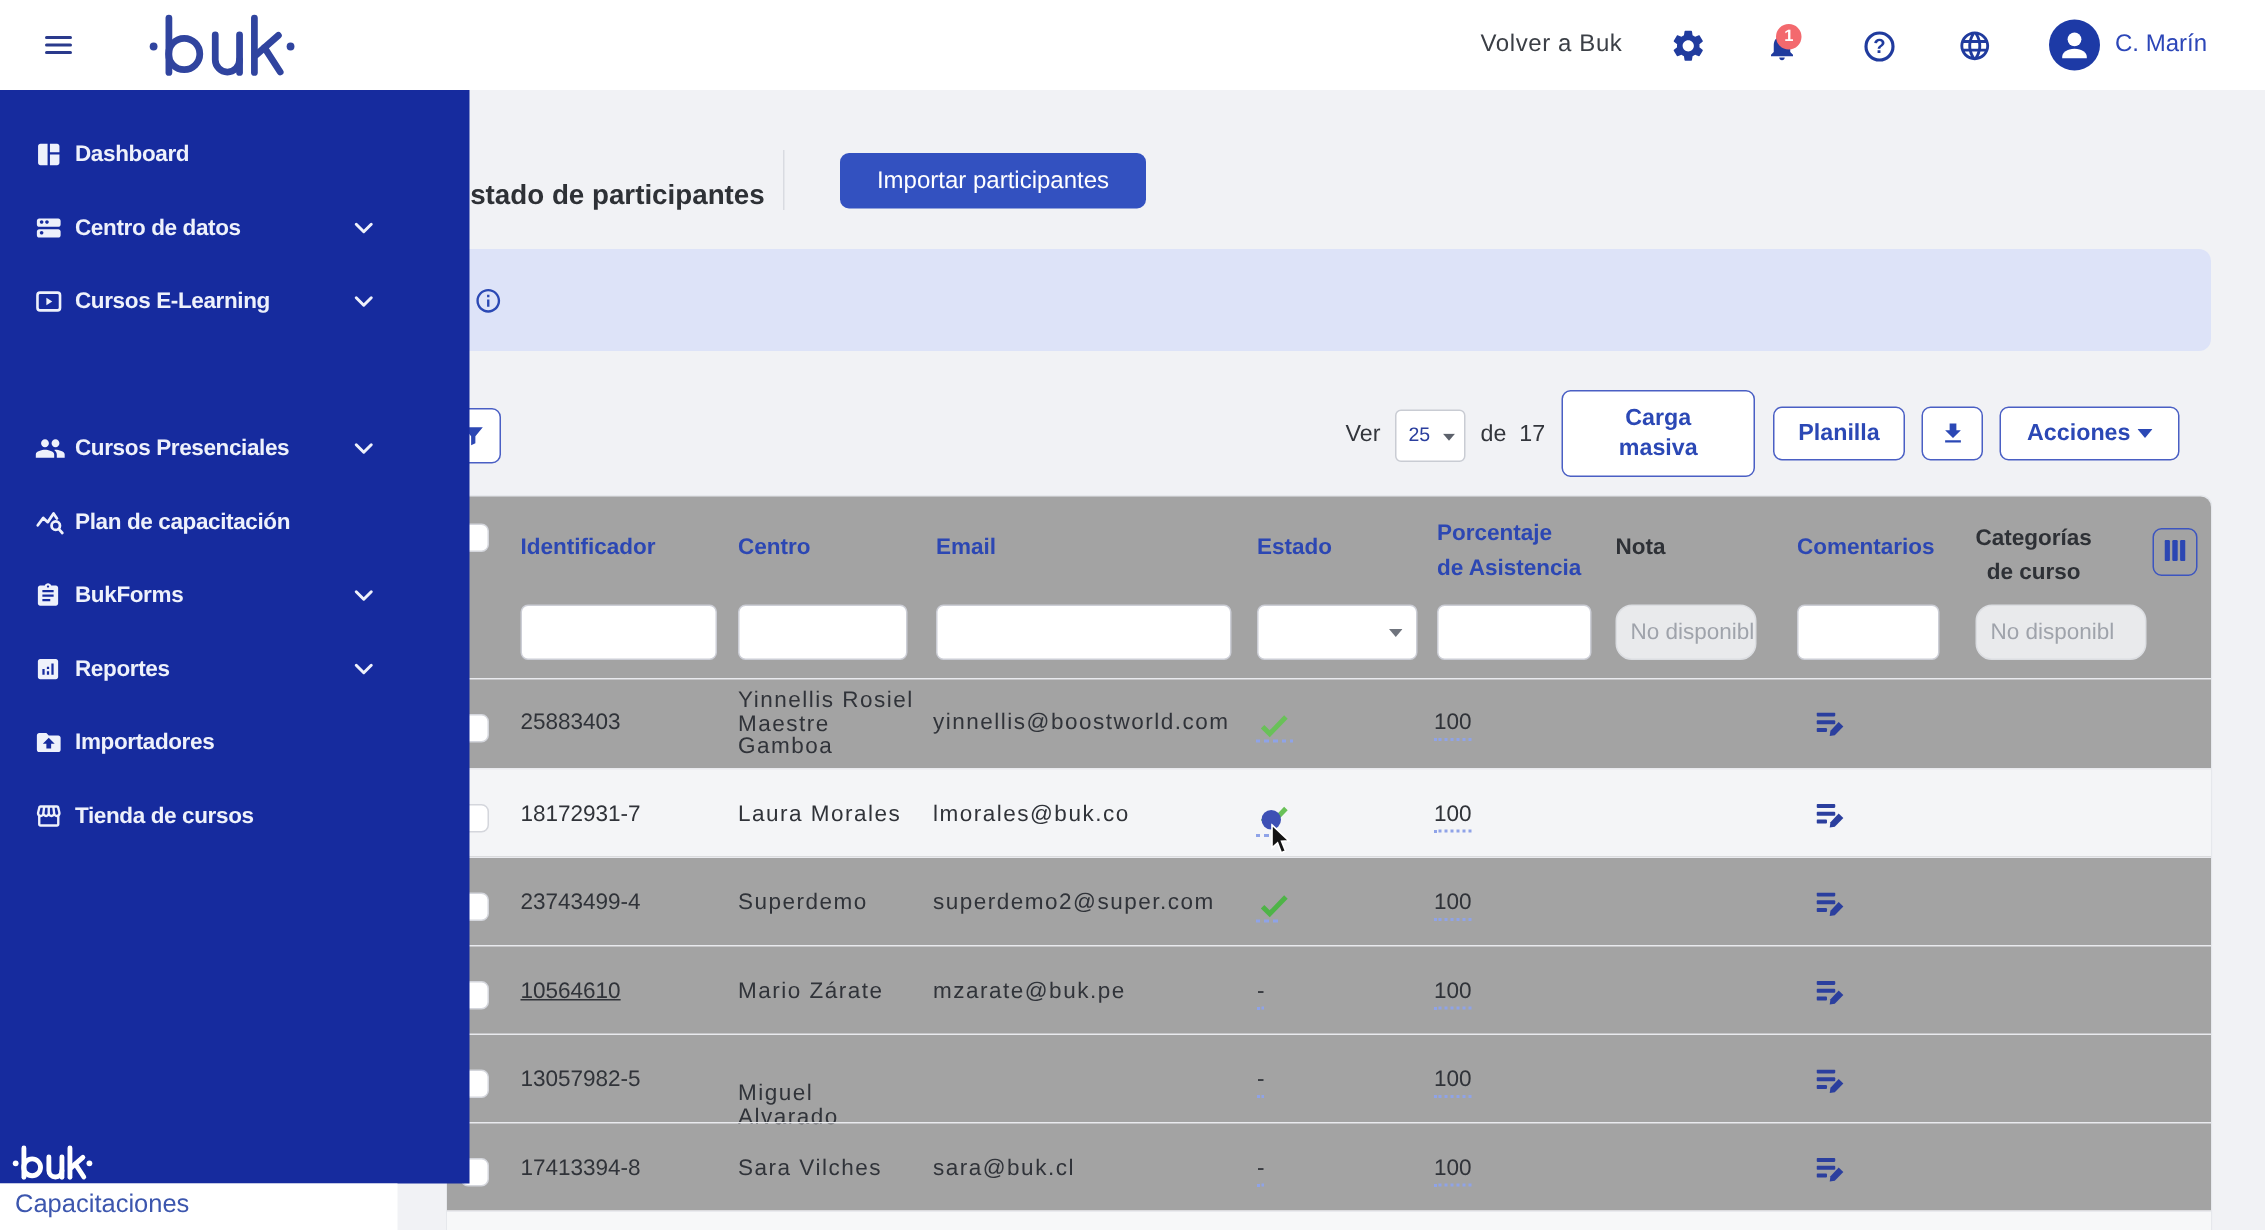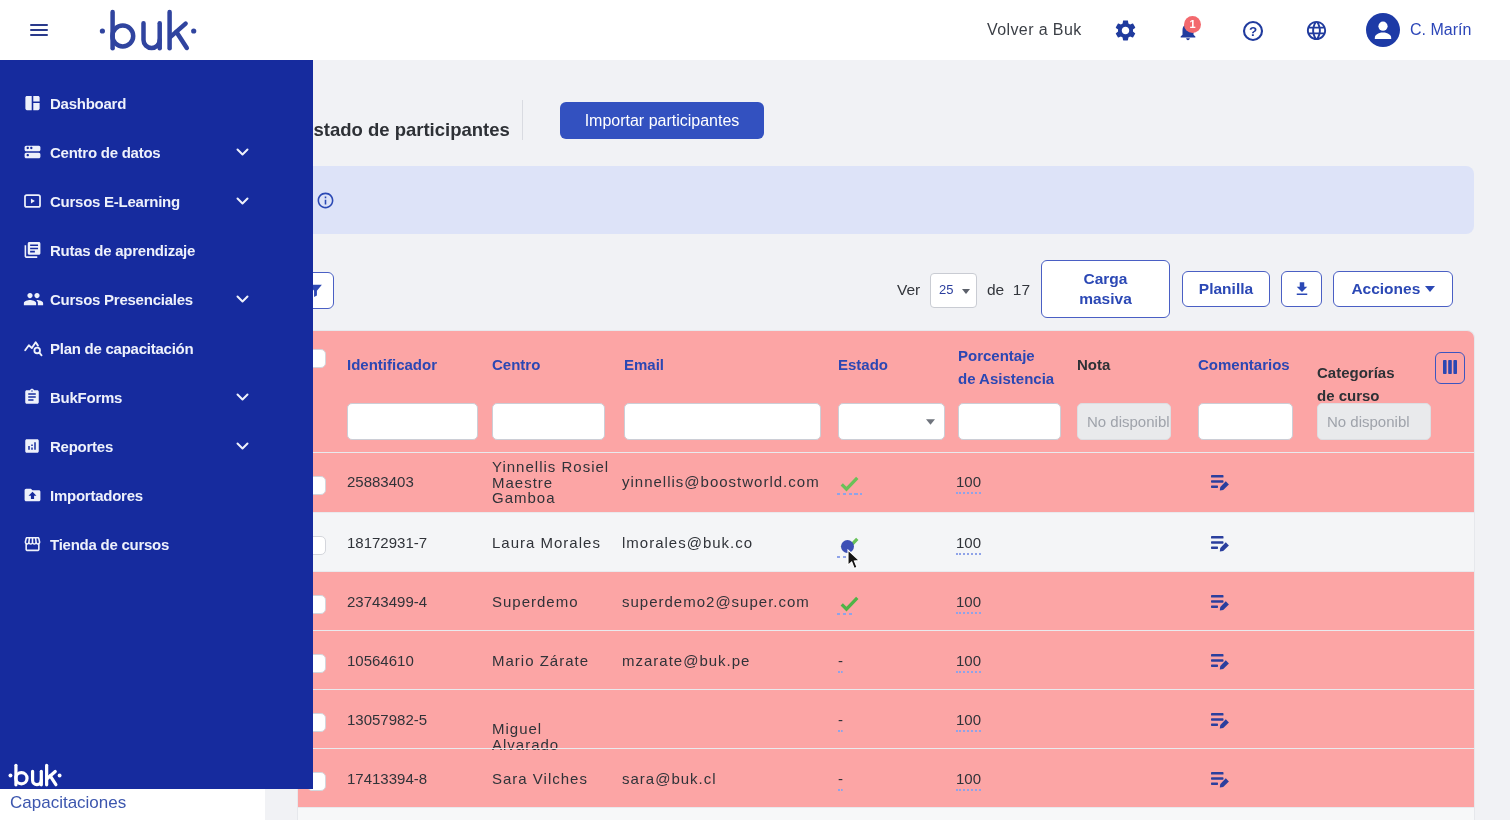--- a/index.html
+++ b/index.html
@@ -38,25 +38,25 @@
   #lbl-ver { position:absolute; left:897px; top:281px; font-size:15.5px; color:#33363c; }
   #sel-25 { position:absolute; left:930px; top:273px; width:47px; height:35px; background:#fff; border:1px solid #c9ccd3; border-radius:4px; font-size:13px; color:#2b3f9e; }
   #sel-25 .n { position:absolute; left:8px; top:8px; }
   #lbl-de { position:absolute; left:987px; top:281px; font-size:15.5px; color:#33363c; }
   #btn-carga { left:1041px; top:260px; width:129px; height:58px; line-height:20px; text-align:center; }
   #btn-planilla { left:1182px; top:271px; width:88px; height:36px; }
   #btn-down { left:1281px; top:271px; width:41px; height:36px; }
   #btn-acciones { left:1333px; top:271px; width:120px; height:36px; }
 
   
-  #card { position:absolute; left:297px; top:330px; width:1178px; height:490px; background:#fca5a5; border-radius:8px 8px 0 0; border:1px solid #e6e8ec; border-bottom:none; }
+  #card { position:absolute; left:297px; top:330px; width:1178px; height:490px; background:#a3a3a3; border-radius:8px 8px 0 0; border:1px solid #e6e8ec; border-bottom:none; }
   .hcell { position:absolute; font-size:15px; font-weight:700; color:#2c47b3; }
   .hcell.dark { color:#2e3136; }
   .finput { position:absolute; top:72px; height:37px; border:1px solid #ccced6; border-radius:5px; background:#fff; }
-  .finput.dis { background:#e9eaec; border-color:#dcdee2; color:#9fa3ab; font-size:15px; line-height:35px; padding-left:9px; overflow:hidden; white-space:nowrap; }
+  .finput.dis { background:#e9eaec; border-color:#dcdee2; color:#9fa3ab; font-size:15px; line-height:35px; padding-left:9px; overflow:hidden; white-space:nowrap;border-radius:11px; }
   .chk { position:absolute; width:19px; height:19px; border:1.5px solid #d4d6dc; border-radius:5px; background:#fff; }
   .row { position:absolute; left:0; width:1176px; border-top:1px solid #e9eaee; }
   .cell { position:absolute; font-size:15px; color:#303339; line-height:19px; }
   .w { letter-spacing:1px; }
   .dotted { border-bottom:2px dotted #8fa3e8; padding-bottom:1px; }
   .dash { position:absolute; height:2px; background:repeating-linear-gradient(90deg,#8fa3e8 0 3.2px,transparent 3.2px 5.8px); }
 </style>
 </head>
 <body>
 
@@ -127,26 +127,20 @@
   <div class="mitem" style="top:116px;">
     <svg class="ic" width="19" height="19" viewBox="0 0 24 24" fill="none" stroke="#eef1fb" stroke-width="2.2">
         <rect x="2.5" y="4.5" width="19" height="15" rx="2.2"></rect>
         <path d="M10 8.8l5 3.2-5 3.2z" fill="#eef1fb" stroke="none"></path>
       </svg>
     <span class="lbl">Cursos E-Learning</span>
     <svg class="chev" width="13" height="8" viewBox="0 0 13 8">
         <path d="M1.5 1.5l5 5 5-5" stroke="#eef1fb" stroke-width="2" fill="none" stroke-linecap="round" stroke-linejoin="round"></path>
       </svg>
   </div>
-  <div class="mitem" style="top:165px;">
-    <svg class="ic" width="19" height="19" viewBox="0 0 24 24" fill="#eef1fb">
-        <path d="M4 6H2v14c0 1.1.9 2 2 2h14v-2H4V6zm16-4H8c-1.1 0-2 .9-2 2v12c0 1.1.9 2 2 2h12c1.1 0 2-.9 2-2V4c0-1.1-.9-2-2-2zm-1 9H9V9h10v2zm-4 4H9v-2h6v2zm4-8H9V5h10v2z"></path>
-      </svg>
-    <span class="lbl">Rutas de aprendizaje</span>
-  </div>
   <div class="mitem" style="top:214px;">
     <svg class="ic" width="21" height="21" viewBox="0 0 24 24" fill="#eef1fb">
         <path d="M16 11c1.66 0 2.99-1.34 2.99-3S17.66 5 16 5c-1.66 0-3 1.34-3 3s1.34 3 3 3zm-8 0c1.66 0 2.99-1.34 2.99-3S9.66 5 8 5C6.34 5 5 6.34 5 8s1.34 3 3 3zm0 2c-2.33 0-7 1.17-7 3.5V19h14v-2.5c0-2.33-4.67-3.5-7-3.5zm8 0c-.29 0-.62.02-.97.05 1.16.84 1.97 1.97 1.97 3.45V19h6v-2.5c0-2.33-4.67-3.5-7-3.5z"></path>
       </svg>
     <span class="lbl">Cursos Presenciales</span>
     <svg class="chev" width="13" height="8" viewBox="0 0 13 8">
         <path d="M1.5 1.5l5 5 5-5" stroke="#eef1fb" stroke-width="2" fill="none" stroke-linecap="round" stroke-linejoin="round"></path>
       </svg>
   </div>
   <div class="mitem" style="top:263px;">
@@ -246,21 +240,21 @@
 <div id="card">
 
   <div class="chk" style="left:9px; top:18px;"></div>
   <div class="hcell" style="left:49px; top:25px;">Identificador</div>
   <div class="hcell" style="left:194px; top:25px;">Centro</div>
   <div class="hcell" style="left:326px; top:25px;">Email</div>
   <div class="hcell" style="left:540px; top:25px;">Estado</div>
   <div class="hcell" style="left:660px; top:13px; line-height:23px;">Porcentaje<br>de Asistencia</div>
   <div class="hcell dark" style="left:779px; top:25px;">Nota</div>
   <div class="hcell" style="left:900px; top:25px;">Comentarios</div>
-  <div class="hcell dark" style="left:1019px; top:30px; line-height:23px;">Categorías<br>de curso</div>
+  <div class="hcell dark" style="left:1019px; top:16px; line-height:23px;text-align:center;">Categorías<br>de curso</div>
   <div style="position:absolute; left:1137px; top:21px; width:30px; height:32px; border:1.5px solid #3c55c0; border-radius:6px;">
     <svg style="position:absolute; left:6.5px; top:7px;" width="14" height="14" viewBox="0 0 14 14" fill="#2c47b3">
         <rect x="0" y="0" width="3.6" height="14" rx="0.8"></rect>
         <rect x="5.2" y="0" width="3.6" height="14" rx="0.8"></rect>
         <rect x="10.4" y="0" width="3.6" height="14" rx="0.8"></rect>
       </svg>
   </div>
 
   <div class="finput" style="left:49px; width:131px;"></div>
   <div class="finput" style="left:194px; width:113px;"></div>
@@ -322,21 +316,21 @@
     <div class="cell dotted" style="left:658px; top:20px;">100</div>
     <svg class="abs edn" style="left:913px; top:23px;" width="20" height="18" viewBox="0 0 20 18" fill="#2b3f9e">
         <rect x="0" y="0" width="12.5" height="2.6" rx="0.7"></rect>
         <rect x="0" y="5.2" width="12.5" height="2.6" rx="0.7"></rect>
         <rect x="0" y="10.4" width="7" height="2.6" rx="0.7"></rect>
         <path d="M14.8 6.3l3.1 3.1-5.7 5.7-3.4.5.5-3.5z"></path>
       </svg>
   </div>
   <div class="row" style="top:299px; height:59px;">
     <div class="chk" style="left:9px; top:23px;"></div>
-    <div class="cell" style="left:49px; top:20px;">10564610</div>
+    <div class="cell" style="left:49px; top:20px;text-decoration:underline;">10564610</div>
     <div class="cell w" style="left:194px; top:20px;">Mario Zárate</div>
     <div class="cell w" style="left:324px; top:20px;">mzarate@buk.pe</div>
     <div class="cell dotted" style="left:540px; top:20px;">-</div>
     <div class="cell dotted" style="left:658px; top:20px;">100</div>
     <svg class="abs edn" style="left:913px; top:23px;" width="20" height="18" viewBox="0 0 20 18" fill="#2b3f9e">
         <rect x="0" y="0" width="12.5" height="2.6" rx="0.7"></rect>
         <rect x="0" y="5.2" width="12.5" height="2.6" rx="0.7"></rect>
         <rect x="0" y="10.4" width="7" height="2.6" rx="0.7"></rect>
         <path d="M14.8 6.3l3.1 3.1-5.7 5.7-3.4.5.5-3.5z"></path>
       </svg>

